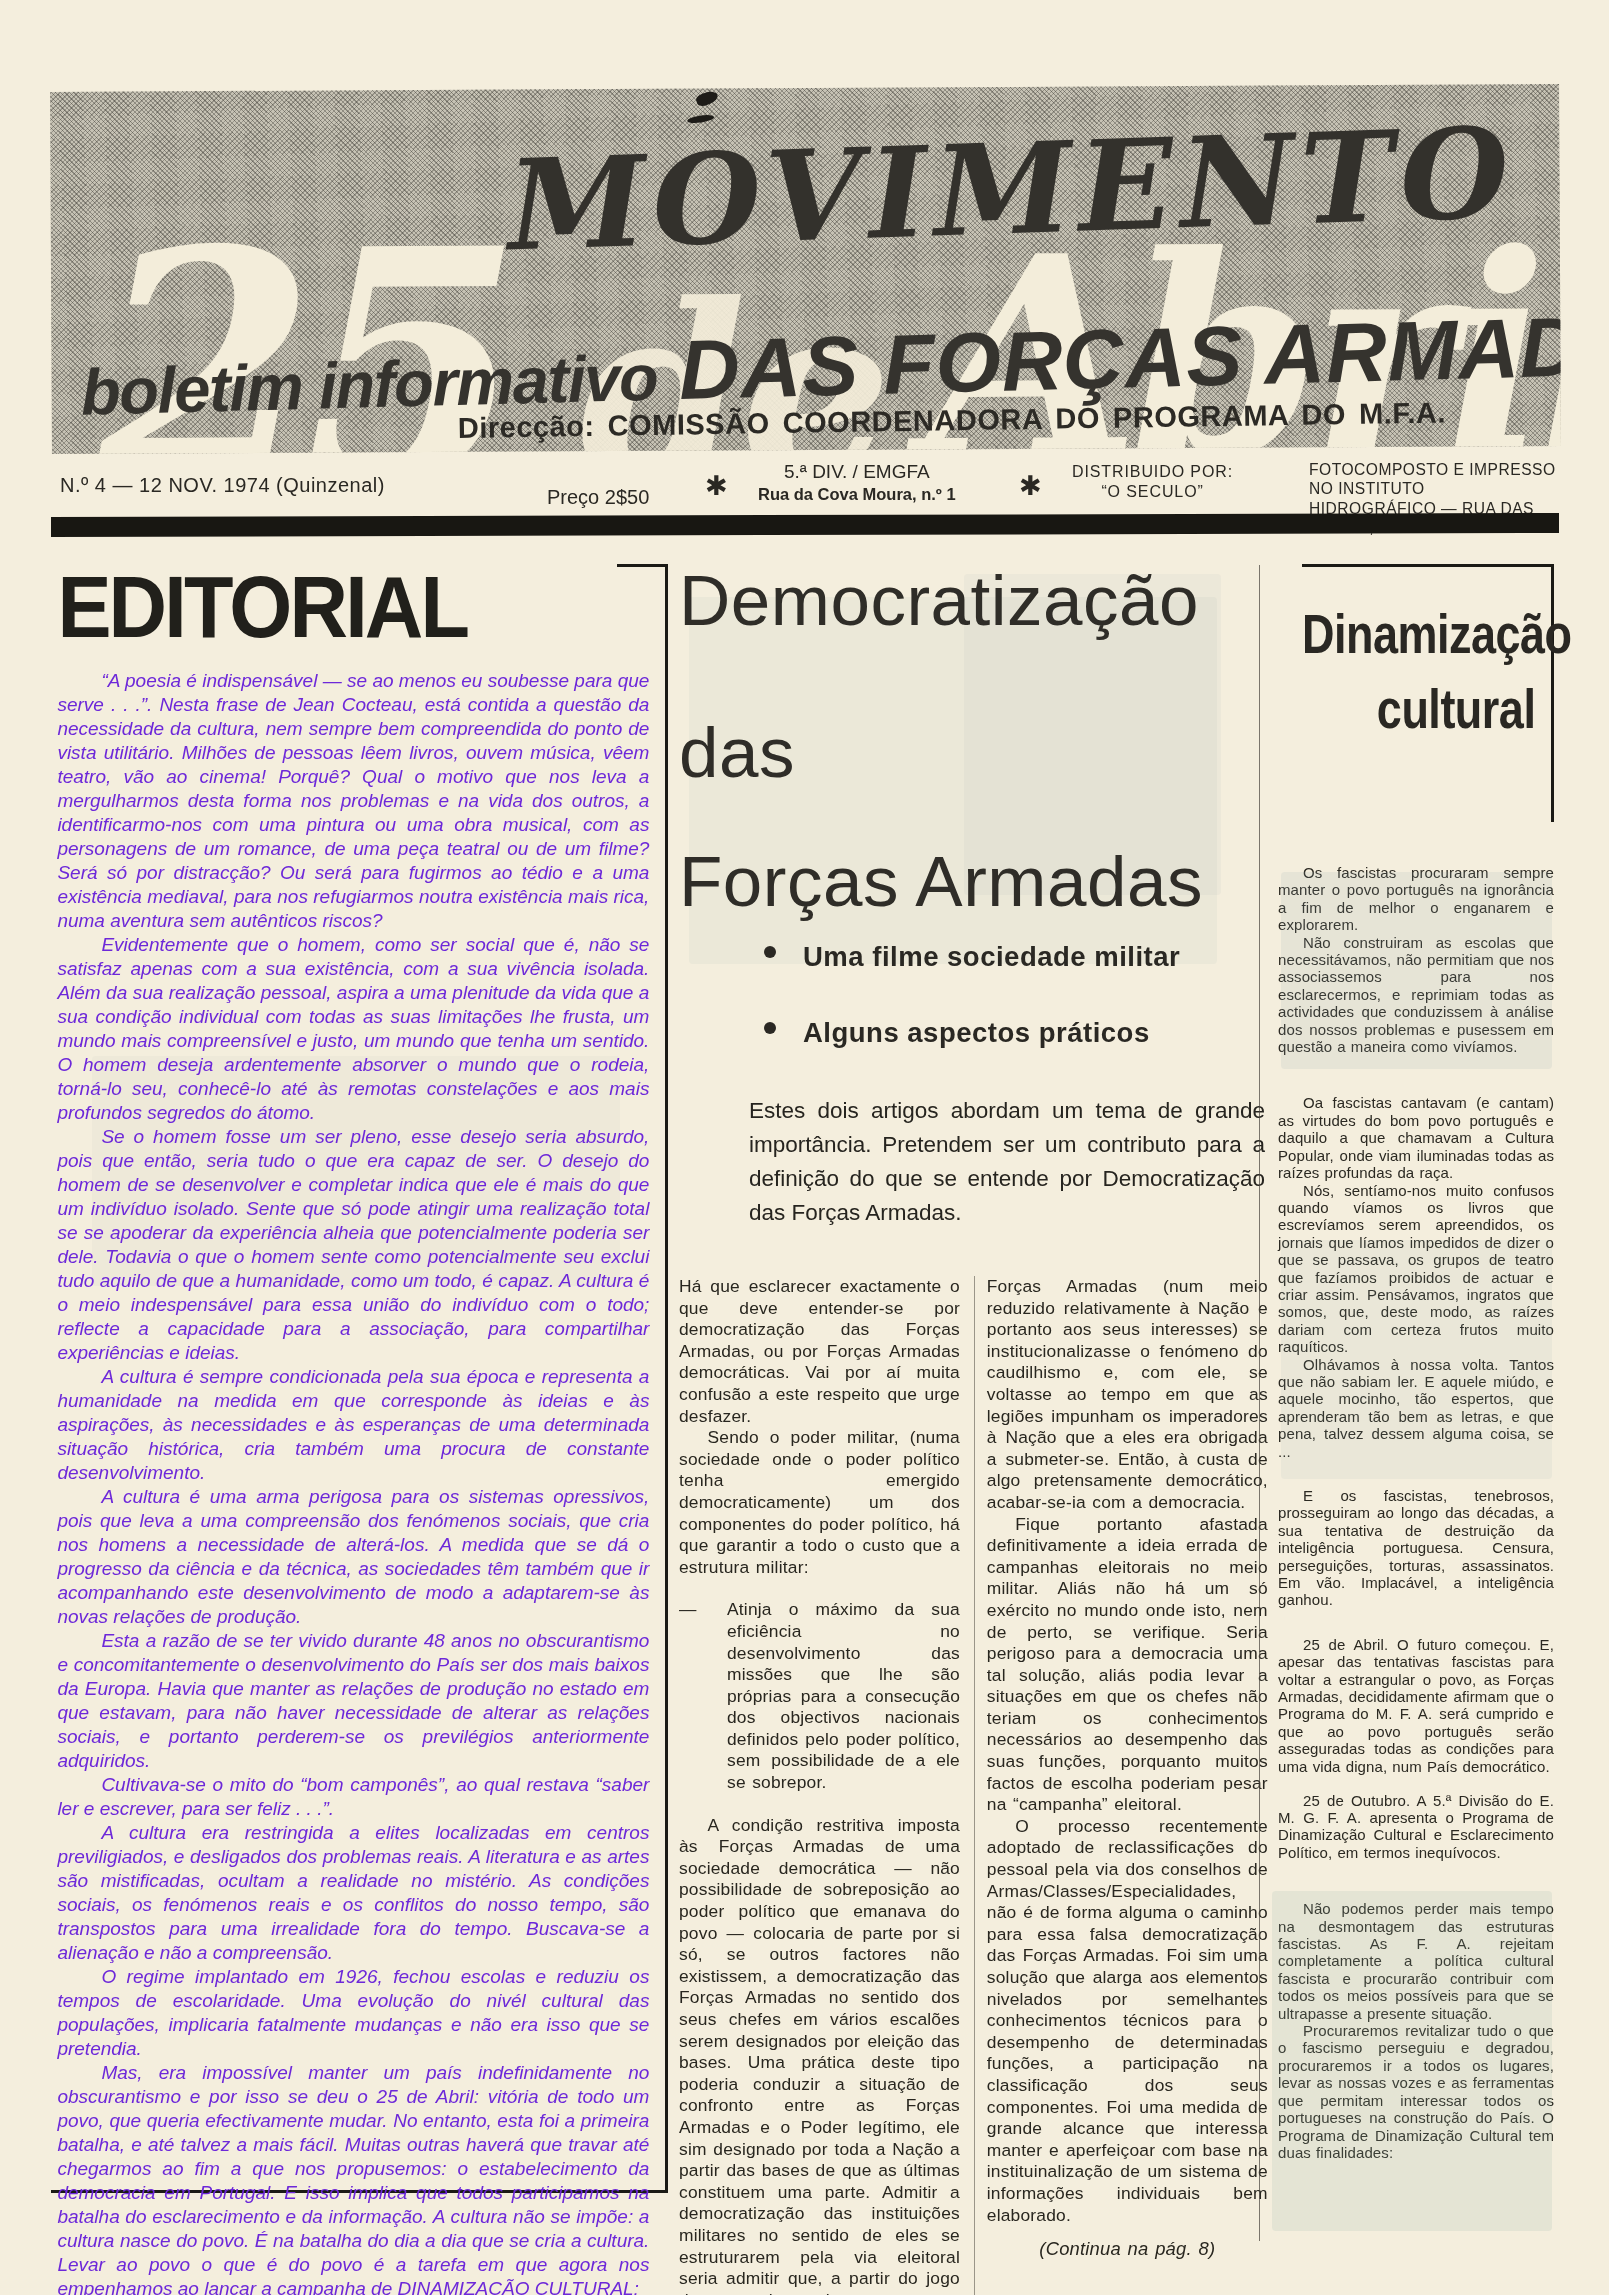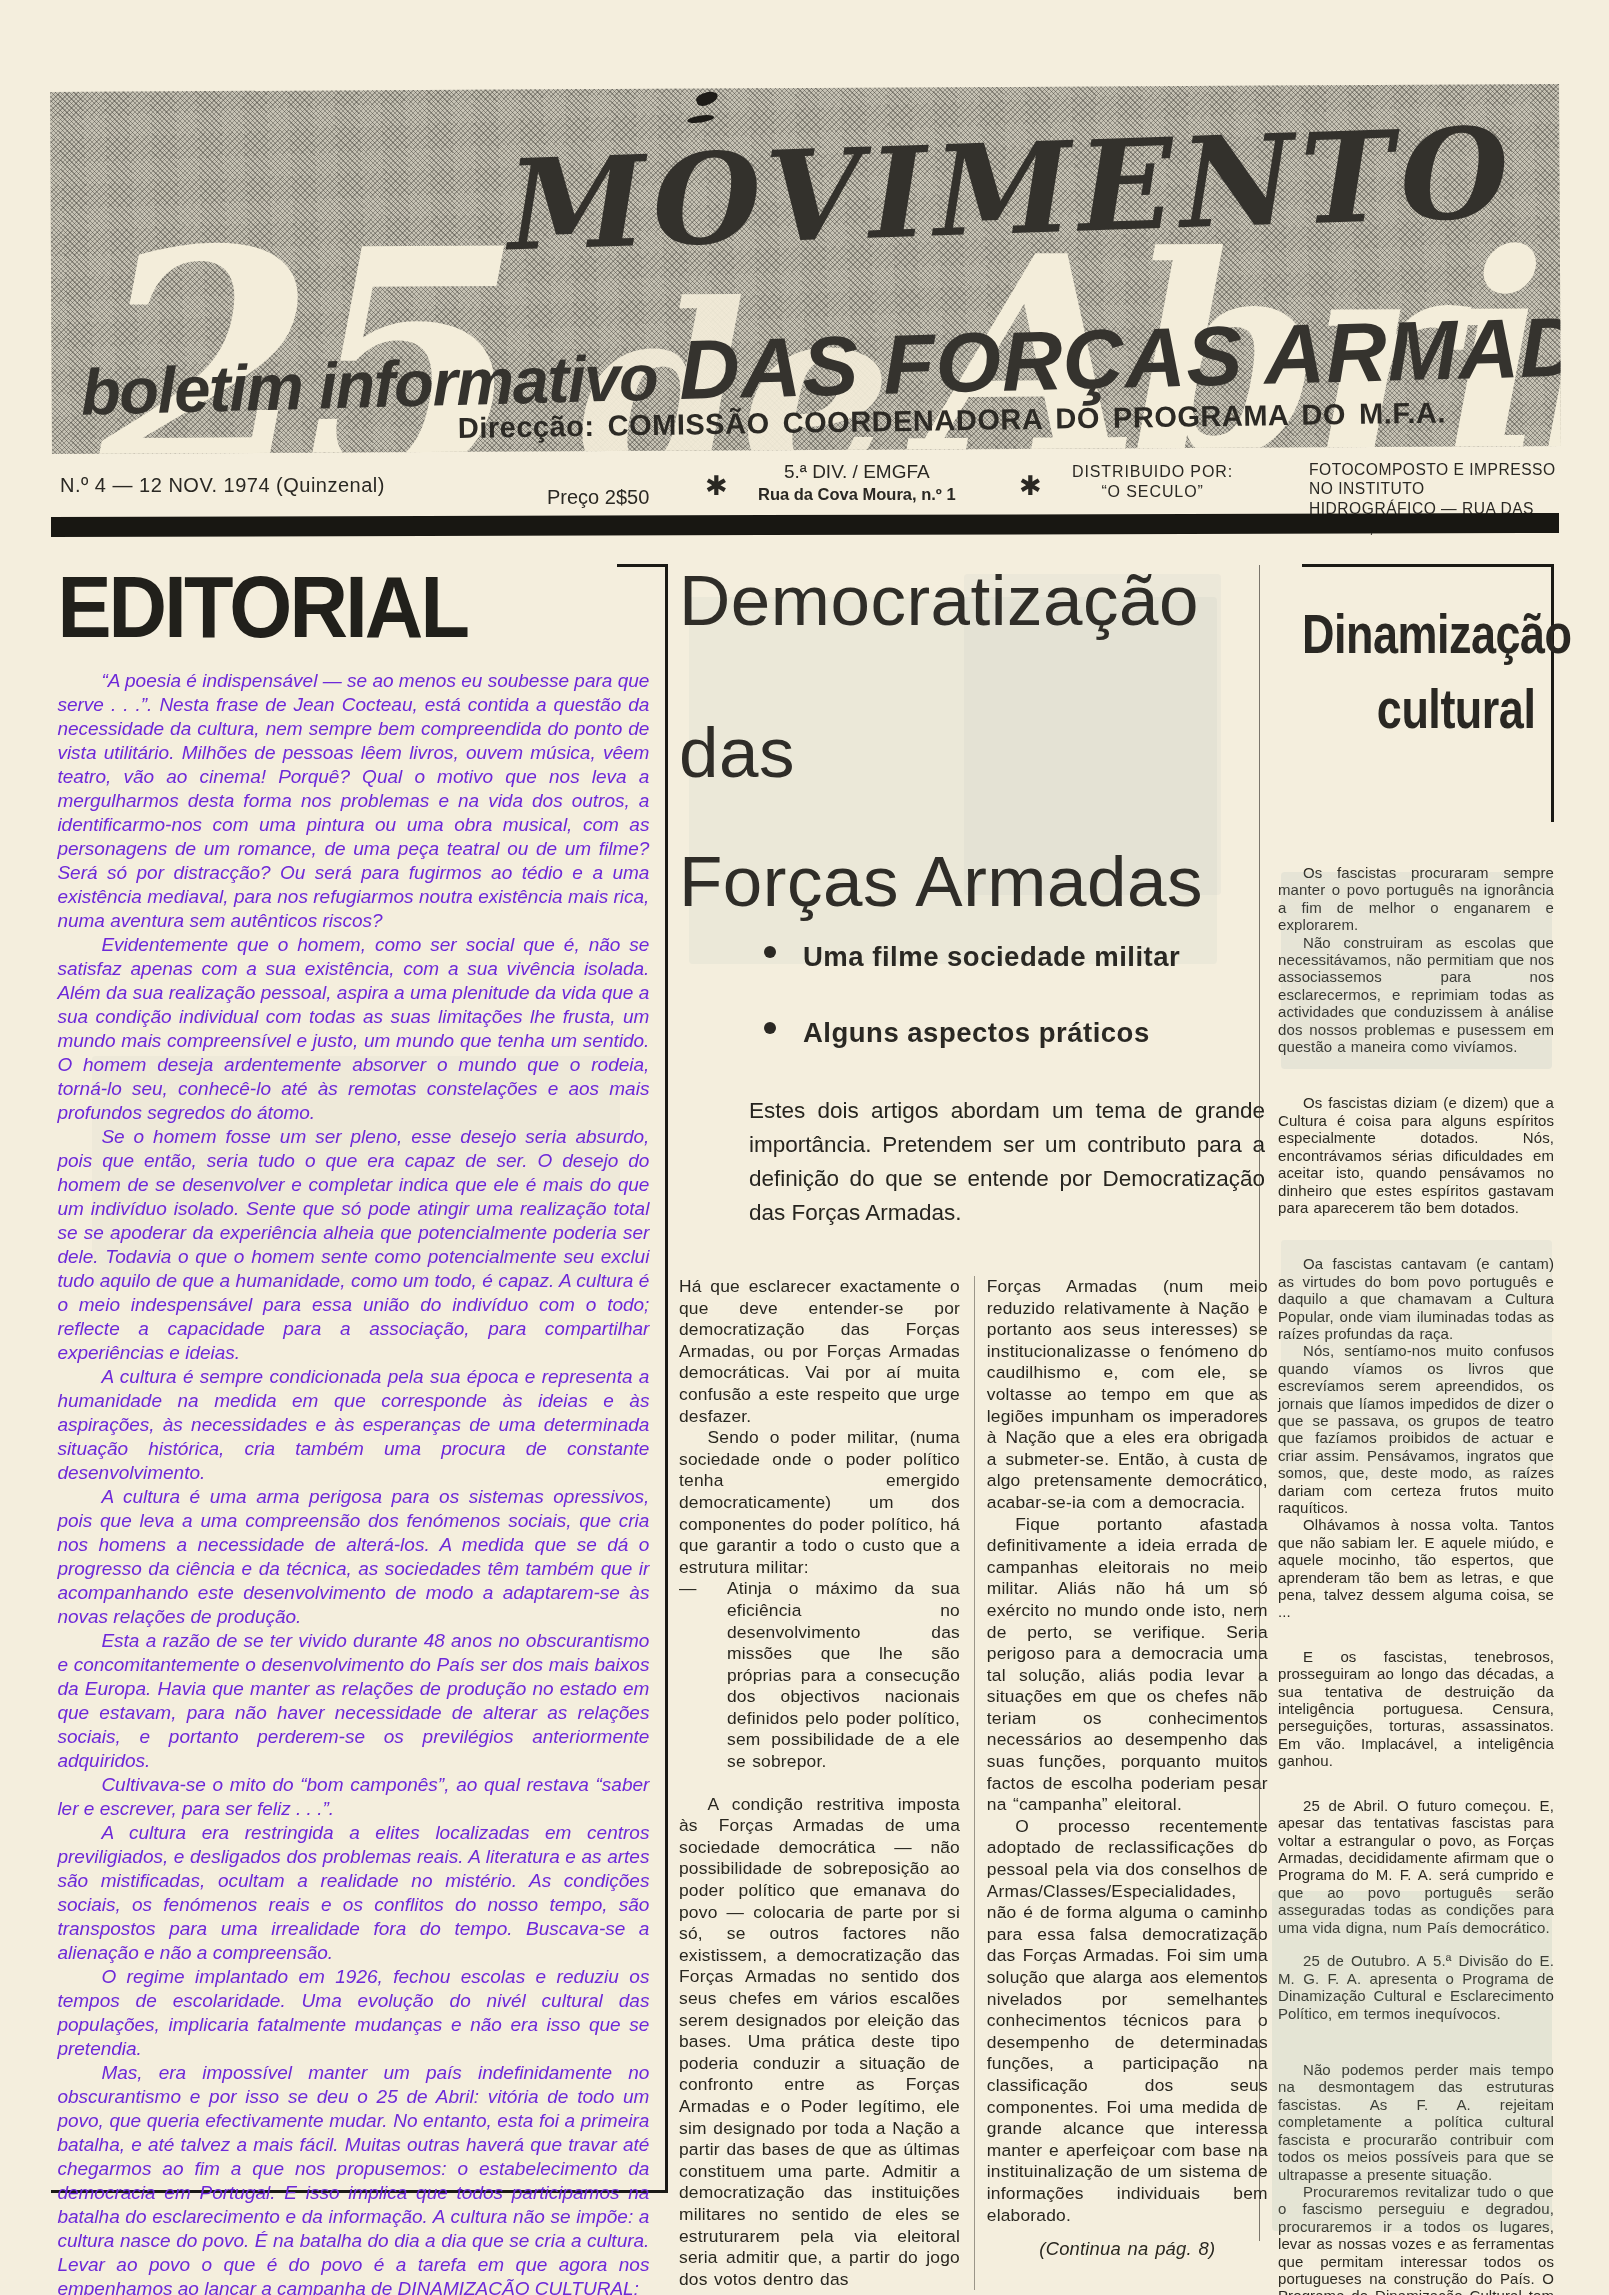--- a/index.html
+++ b/index.html
@@ -66,21 +66,21 @@
   .b2{top:452px;}
   .bullet .dot{display:inline-block;width:12px;height:12px;background:#2a2823;border-radius:50%;
        margin-right:27px;vertical-align:8.3px;}
   .intro{position:absolute;left:70px;top:529px;width:516px;font-size:22.5px;
          line-height:34px;text-align:justify;color:#26241f;}
   .cols{position:absolute;left:0;top:711px;width:589px;display:flex;}
   .mcol{width:281px;font-size:17.4px;line-height:21.6px;text-align:justify;letter-spacing:0.2px;
         word-spacing:1.4px;color:#28261f;}
   .mcol p{margin:0;text-indent:28.5px;}
   .mcol p.noind{text-indent:0;}
-  .mcol p.dash{text-indent:0;padding-left:48px;position:relative;margin-bottom:21px;}
+  .mcol p.dash{text-indent:0;padding-left:48px;position:relative;margin-top:21px;margin-bottom:21px;}
   .mcol p.dash::before{content:"—";position:absolute;left:0;top:0;}
   .mcol2{margin-left:13.8px;padding-left:12px;border-left:0.9px solid rgba(80,76,66,.55);}
   .cont{font-style:italic;text-align:center;text-indent:0!important;margin-top:12px!important;font-size:18.4px;}
 
   
   .vrule{position:absolute;left:1259px;top:565px;width:1.4px;height:1676px;background:rgba(70,66,58,.7);}
 
   
   .right{position:absolute;left:1278px;top:564px;width:276px;}
   .dbox{position:relative;margin-left:24px;width:249px;height:255px;
@@ -194,21 +194,20 @@
   <div class="vrule"></div>
 
   <div class="right">
     <div class="dbox">
       <div class="dt dt1">Dinamização</div>
       <div class="dt dt2">cultural</div>
     </div>
     <div class="rbody">
       <p class="noind">Os fascistas procuraram sempre manter o povo português na ignorância a fim de melhor o enganarem e explorarem.</p>
       <p>Não construiram as escolas que necessitávamos, não permitiam que nos associassemos para nos esclarecermos, e reprimiam todas as actividades que conduzissem à análise dos nossos problemas e pusessem em questão a maneira como vivíamos.</p>
-      <p class="g1">Os fascistas diziam (e dizem) que a Cultura é coisa para alguns espíritos especialmente dotados. Nós, encontrávamos sérias dificuldades em aceitar isto, quando pensávamos no dinheiro que estes espíritos gastavam para aparecerem tão bem dotados.</p>
       <p class="g1">Oa fascistas cantavam (e cantam) as virtudes do bom povo português e daquilo a que chamavam a Cultura Popular, onde viam iluminadas todas as raízes profundas da raça.</p>
       <p>Nós, sentíamo-nos muito confusos quando víamos os livros que escrevíamos serem apreendidos, os jornais que líamos impedidos de dizer o que se passava, os grupos de teatro que fazíamos proibidos de actuar e criar assim. Pensávamos, ingratos que somos, que, deste modo, as raízes dariam com certeza frutos muito raquíticos.</p>
       <p>Olhávamos à nossa volta. Tantos que não sabiam ler. E aquele miúdo, e aquele mocinho, tão espertos, que aprenderam tão bem as letras, e que pena, talvez dessem alguma coisa, se ...</p>
       <p class="g2">E os fascistas, tenebrosos, prosseguiram ao longo das décadas, a sua tentativa de destruição da inteligência portuguesa. Censura, perseguições, torturas, assassinatos. Em vão. Implacável, a inteligência ganhou.</p>
       <p class="g2">25 de Abril. O futuro começou. E, apesar das tentativas fascistas para voltar a estrangular o povo, as Forças Armadas, decididamente afirmam que o Programa do M. F. A. será cumprido e que ao povo português serão asseguradas todas as condições para uma vida digna, num País democrático.</p>
       <p class="g3">25 de Outubro. A 5.ª Divisão do E. M. G. F. A. apresenta o Programa de Dinamização Cultural e Esclarecimento Político, em termos inequívocos.</p>
       <p class="g1">Não podemos perder mais tempo na desmontagem das estruturas fascistas. As F. A. rejeitam completamente a política cultural fascista e procurarão contribuir com todos os meios possíveis para que se ultrapasse a presente situação.</p>
       <p>Procuraremos revitalizar tudo o que o fascismo perseguiu e degradou, procuraremos ir a todos os lugares, levar as nossas vozes e as ferramentas que permitam interessar todos os portugueses na construção do País. O Programa de Dinamização Cultural tem duas finalidades:</p>
 
     </div>

